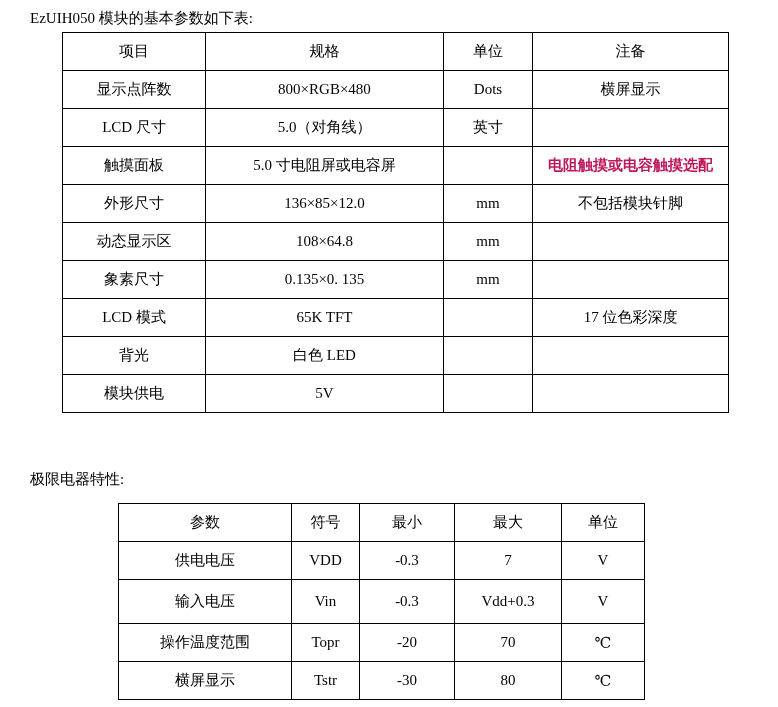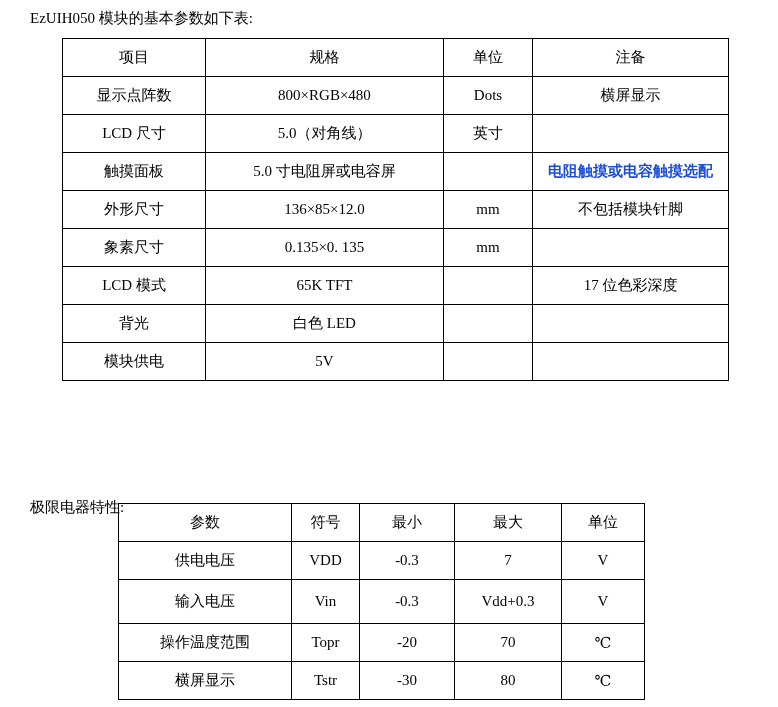--- a/index.html
+++ b/index.html
@@ -10,39 +10,39 @@
     font-family:"Liberation Serif","DejaVu Serif",serif;
     color:#000000;
     overflow:hidden;
   }
   .heading {
     position:absolute;
     font-size:15px;
     white-space:nowrap;
   }
   #intro-heading { left:30px; top:9px; }
-  #limits-heading { left:30px; top:470px;margin-top:28px; }
+  #limits-heading { left:30px; top:470px; }
 
   table {
     position:absolute;
     border-collapse:collapse;
     table-layout:fixed;
   }
   th, td {
     border:1px solid #000000;
     text-align:center;
     vertical-align:middle;
     font-size:15px;
     font-weight:normal;
     padding:0 2px;
     overflow:hidden;
     white-space:nowrap;
   }
   
-  #basic-params-table { left:62px; top:38px; width:666px; }
+  #basic-params-table { left:62px; top:32px; width:666px; }
   #basic-params-table tr { height:38px; }
   
   #limits-table { left:118px; top:503px; width:526px; }
   #limits-table tr { height:38px; }
   #limits-table tbody tr:nth-child(2) { height:44px; }
 
   .hl-blue { font-weight:bold; }
 </style>
 </head>
 <body>
@@ -74,27 +74,33 @@
       <tr>
         <td>LCD 尺寸</td>
         <td>5.0（对角线）</td>
         <td>英寸</td>
         <td></td>
       </tr>
       <tr>
         <td>触摸面板</td>
         <td>5.0 寸电阻屏或电容屏</td>
         <td></td>
-        <td class="hl-blue" style="color: #1d4ed8;">电阻触摸或电容触摸选配</td>
+        <td class="hl-blue" style="color: #be185d;">电阻触摸或电容触摸选配</td>
       </tr>
       <tr>
         <td>外形尺寸</td>
         <td>136×85×12.0</td>
         <td>mm</td>
         <td>不包括模块针脚</td>
+      </tr>
+      <tr>
+        <td>动态显示区</td>
+        <td>108×64.8</td>
+        <td>mm</td>
+        <td></td>
       </tr>
       <tr>
         <td>象素尺寸</td>
         <td>0.135×0. 135</td>
         <td>mm</td>
         <td></td>
       </tr>
       <tr>
         <td>LCD 模式</td>
         <td>65K TFT</td>

